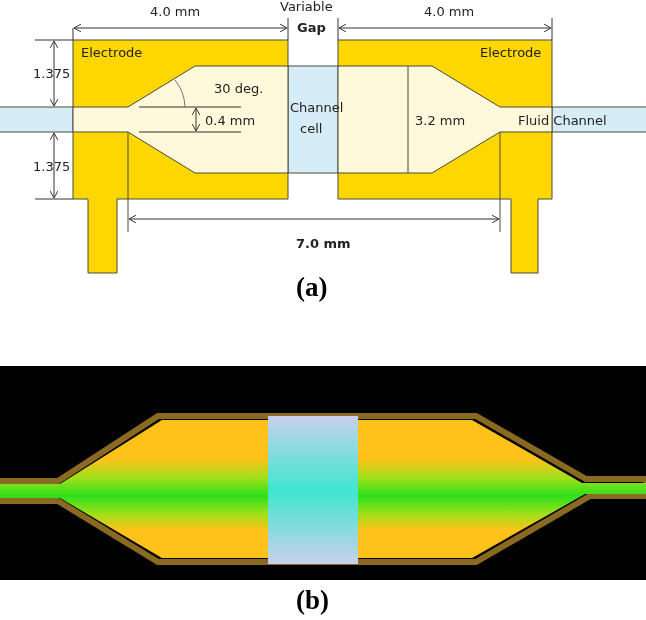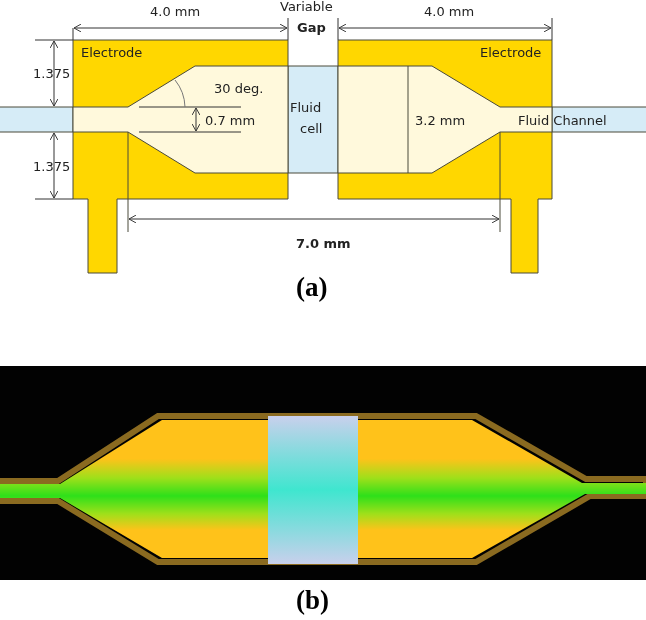--- a/index.html
+++ b/index.html
@@ -57,22 +57,22 @@
 
   <span class="lbl" style="left:150px;top:4px;">4.0 mm</span>
   <span class="lbl" style="left:424px;top:4px;">4.0 mm</span>
   <span class="lbl" style="left:280px;top:-1px;">Variable</span>
   <span class="lbl" style="left:297px;top:20px;font-weight:bold;">Gap</span>
   <span class="lbl" style="left:81px;top:45px;">Electrode</span>
   <span class="lbl" style="left:480px;top:45px;">Electrode</span>
   <span class="lbl" style="left:33px;top:66px;">1.375</span>
   <span class="lbl" style="left:33px;top:159px;">1.375</span>
   <span class="lbl" style="left:186px;top:81px;margin-left:28px;">30 deg.</span>
-  <span class="lbl" style="left:205px;top:113px;">0.7 mm</span>
-  <span class="lbl" style="left:290px;top:100px;">Fluid</span>
+  <span class="lbl" style="left:205px;top:113px;">0.4 mm</span>
+  <span class="lbl" style="left:290px;top:100px;">Channel</span>
   <span class="lbl" style="left:300px;top:121px;">cell</span>
   <span class="lbl" style="left:415px;top:113px;">3.2 mm</span>
   <span class="lbl" style="left:518px;top:113px;">Fluid Channel</span>
   <span class="lbl" style="left:296px;top:236px;font-weight:bold;">7.0 mm</span>
   <span class="cap" style="left:296px;top:272px;">(a)</span>
 </div>
 
 <div id="photo">
   <svg width="646" height="214" viewBox="0 0 646 214">
     <defs>

